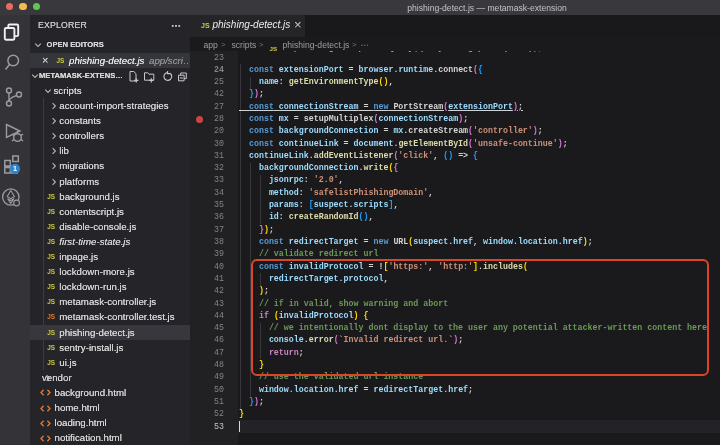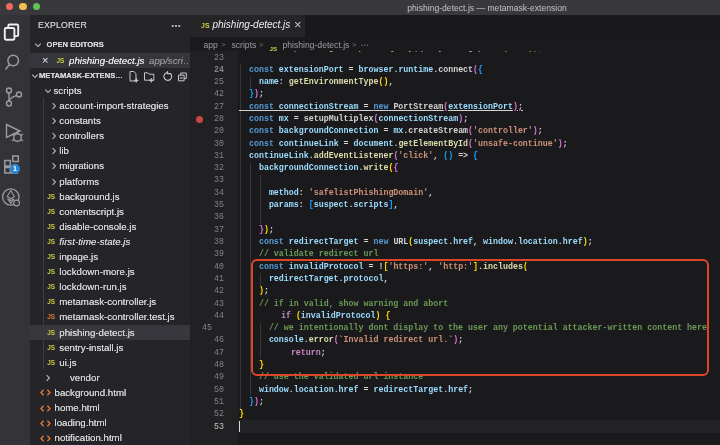--- a/index.html
+++ b/index.html
@@ -30,21 +30,21 @@
   #tabstrip { position:absolute; top:0; left:0; width:530px; height:22px; background:#19191c; }
   #tab { position:absolute; top:0; left:0; width:115px; height:22px; background:#252528; }
   #crumbs { position:absolute; top:22px; left:0; width:530px; height:14px; background:#1a1a1d;
             font-size:8.6px; color:#9d9da0; line-height:16px; z-index:5; }
   #gutterbg { position:absolute; top:35px; left:0; width:47.5px; height:395px; background:#212124; }
   #codearea { position:absolute; top:35px; left:0; width:530px; height:395px; overflow:hidden; }
   .cl { position:absolute; left:49px; height:12.3px; line-height:12.4px;
         font-family:"Liberation Mono", monospace; font-size:8.3px; font-weight:bold; white-space:pre; color:#d4d4d4; }
   .ln { position:absolute; left:0; width:34px; text-align:right; height:12.3px; line-height:12.4px;
         font-family:"Liberation Mono", monospace; font-size:8.3px; color:#838388; }
-  .k  { color:#569cd6; } .c  { color:#c586c0;margin-left:22px; } .v  { color:#9cdcfe; }
+  .k  { color:#569cd6; } .c  { color:#c586c0; } .v  { color:#9cdcfe; }
   .f  { color:#dcdcaa; } .s  { color:#ce9178; } .cm { color:#6a9955; }
   .p  { color:#d4d4d4; }
   .bg { color:#ffd700; } .bp { color:#da70d6; } .bb { color:#179fff; }
   .guide { position:absolute; width:1px; background:#36363b; }
 </style></head>
 <body>
 <div id="win">
 
 <div id="titlebar">
   <div class="tl" style="left:5.9px; background:#ee6a5f;"></div>
@@ -218,21 +218,21 @@
         <span class="lbl" style="left:29.3px;">sentry-install.js</span>
       </div>
 <div class="row" style="top:339.8px;">
         <span class="jsmark" style="left:17.2px;">JS</span>
         <span class="lbl" style="left:29.3px;">ui.js</span>
       </div>
 <div class="row" style="top:354.8px;">
         <svg class="cv" style="left:13.5px;" width="8" height="8" viewBox="0 0 8 8" fill="none">
           <path d="M2.6 1.2 L5.4 4 L2.6 6.8" stroke="#b8b8ba" stroke-width="1.1"></path>
         </svg>
-        <span class="lbl" style="left:40px;">vendor</span>
+        <span class="lbl" style="left:12px;">vendor</span>
       </div>
 <div class="row" style="top:369.9px;">
         <svg class="cv" style="left:10px; top:4.5px;" width="11" height="7" viewBox="0 0 11 7" fill="none">
           <path d="M3.6 0.8 L1 3.5 L3.6 6.2 M7.4 0.8 L10 3.5 L7.4 6.2" stroke="#e37933" stroke-width="1.3"></path>
         </svg>
         <span class="lbl" style="left:24.5px;">background.html</span>
       </div>
 <div class="row" style="top:385.1px;">
         <svg class="cv" style="left:10px; top:4.5px;" width="11" height="7" viewBox="0 0 11 7" fill="none">
           <path d="M3.6 0.8 L1 3.5 L3.6 6.2 M7.4 0.8 L10 3.5 L7.4 6.2" stroke="#e37933" stroke-width="1.3"></path>
@@ -292,42 +292,44 @@
 <div class="cl" style="top:62.9px;"><span class="p">  </span><span class="k">const</span><span class="p"> </span><span class="v">mx</span><span class="p"> = setupMultiplex</span><span class="bp">(</span><span class="v">connectionStream</span><span class="bp">)</span><span class="p">;</span></div>
 <div class="ln" style="top:75.2px; color:#838388;">20</div>
 <div class="cl" style="top:75.2px;"><span class="p">  </span><span class="k">const</span><span class="p"> </span><span class="v">backgroundConnection</span><span class="p"> = </span><span class="v">mx</span><span class="p">.createStream</span><span class="bp">(</span><span class="s">'controller'</span><span class="bp">)</span><span class="p">;</span></div>
 <div class="ln" style="top:87.6px; color:#838388;">30</div>
 <div class="cl" style="top:87.6px;"><span class="p">  </span><span class="k">const</span><span class="p"> </span><span class="v">continueLink</span><span class="p"> = </span><span class="v">document</span><span class="p">.</span><span class="f">getElementById</span><span class="bp">(</span><span class="s">'unsafe-continue'</span><span class="bp">)</span><span class="p">;</span></div>
 <div class="ln" style="top:99.8px; color:#838388;">31</div>
 <div class="cl" style="top:99.8px;"><span class="p">  </span><span class="v">continueLink</span><span class="p">.</span><span class="f">addEventListener</span><span class="bp">(</span><span class="s">'click'</span><span class="p">, </span><span class="bb">()</span><span class="p"> =&gt; </span><span class="bb">{</span></div>
 <div class="ln" style="top:112.2px; color:#838388;">32</div>
 <div class="cl" style="top:112.2px;"><span class="p">    </span><span class="v">backgroundConnection</span><span class="p">.</span><span class="f">write</span><span class="bg">(</span><span class="bp">{</span></div>
 <div class="ln" style="top:124.4px; color:#838388;">33</div>
+<div class="cl" style="top:124.4px;"><span class="p">      </span><span class="v">jsonrpc</span><span class="p">: </span><span class="s">'2.0'</span><span class="p">,</span></div>
 <div class="ln" style="top:136.8px; color:#838388;">34</div>
 <div class="cl" style="top:136.8px;"><span class="p">      </span><span class="v">method</span><span class="p">: </span><span class="s">'safelistPhishingDomain'</span><span class="p">,</span></div>
 <div class="ln" style="top:149.1px; color:#838388;">35</div>
 <div class="cl" style="top:149.1px;"><span class="p">      </span><span class="v">params</span><span class="p">: </span><span class="bb">[</span><span class="v">suspect</span><span class="p">.</span><span class="v">scripts</span><span class="bb">]</span><span class="p">,</span></div>
 <div class="ln" style="top:161.3px; color:#838388;">36</div>
+<div class="cl" style="top:161.3px;"><span class="p">      </span><span class="v">id</span><span class="p">: </span><span class="f">createRandomId</span><span class="bb">()</span><span class="p">,</span></div>
 <div class="ln" style="top:173.7px; color:#838388;">37</div>
 <div class="cl" style="top:173.7px;"><span class="p">    </span><span class="bp">}</span><span class="bg">)</span><span class="p">;</span></div>
 <div class="ln" style="top:185.9px; color:#838388;">38</div>
 <div class="cl" style="top:185.9px;"><span class="p">    </span><span class="k">const</span><span class="p"> </span><span class="v">redirectTarget</span><span class="p"> = </span><span class="k">new</span><span class="p"> URL</span><span class="bg">(</span><span class="v">suspect</span><span class="p">.</span><span class="v">href</span><span class="p">, </span><span class="v">window</span><span class="p">.</span><span class="v">location</span><span class="p">.</span><span class="v">href</span><span class="bg">)</span><span class="p">;</span></div>
 <div class="ln" style="top:198.2px; color:#838388;">39</div>
 <div class="cl" style="top:198.2px;"><span class="p">    </span><span class="cm">// validate redirect url</span></div>
 <div class="ln" style="top:210.6px; color:#838388;">40</div>
 <div class="cl" style="top:210.6px;"><span class="p">    </span><span class="k">const</span><span class="p"> </span><span class="v">invalidProtocol</span><span class="p"> = !</span><span class="bg">[</span><span class="s">'https:'</span><span class="p">, </span><span class="s">'http:'</span><span class="bg">]</span><span class="p">.</span><span class="f">includes</span><span class="bg">(</span></div>
 <div class="ln" style="top:222.8px; color:#838388;">41</div>
 <div class="cl" style="top:222.8px;"><span class="p">      </span><span class="v">redirectTarget</span><span class="p">.</span><span class="v">protocol</span><span class="p">,</span></div>
 <div class="ln" style="top:235.2px; color:#838388;">42</div>
 <div class="cl" style="top:235.2px;"><span class="p">    </span><span class="bg">)</span><span class="p">;</span></div>
 <div class="ln" style="top:247.5px; color:#838388;">43</div>
 <div class="cl" style="top:247.5px;"><span class="p">    </span><span class="cm">// if in valid, show warning and abort</span></div>
 <div class="ln" style="top:259.8px; color:#838388;">44</div>
 <div class="cl" style="top:259.8px;"><span class="p">    </span><span class="c">if</span><span class="p"> </span><span class="bg">(</span><span class="v">invalidProtocol</span><span class="bg">)</span><span class="p"> </span><span class="bg">{</span></div>
-<div class="ln" style="top:272.1px; color:#838388;text-align:center;">45</div>
+<div class="ln" style="top:272.1px; color:#838388;">45</div>
 <div class="cl" style="top:272.1px;"><span class="p">      </span><span class="cm">// we intentionally dont display to the user any potential attacker-written content here</span></div>
 <div class="ln" style="top:284.4px; color:#838388;">46</div>
 <div class="cl" style="top:284.4px;"><span class="p">      </span><span class="v">console</span><span class="p">.</span><span class="f">error</span><span class="bp">(</span><span class="s">`Invalid redirect url.`</span><span class="bp">)</span><span class="p">;</span></div>
 <div class="ln" style="top:296.7px; color:#838388;">47</div>
 <div class="cl" style="top:296.7px;"><span class="p">      </span><span class="c">return</span><span class="p">;</span></div>
 <div class="ln" style="top:309.0px; color:#838388;">48</div>
 <div class="cl" style="top:309.0px;"><span class="p">    </span><span class="bg">}</span></div>
 <div class="ln" style="top:321.3px; color:#838388;">49</div>
 <div class="cl" style="top:321.3px;"><span class="p">    </span><span class="cm">// use the validated url instance</span></div>
 <div class="ln" style="top:333.6px; color:#838388;">50</div>

